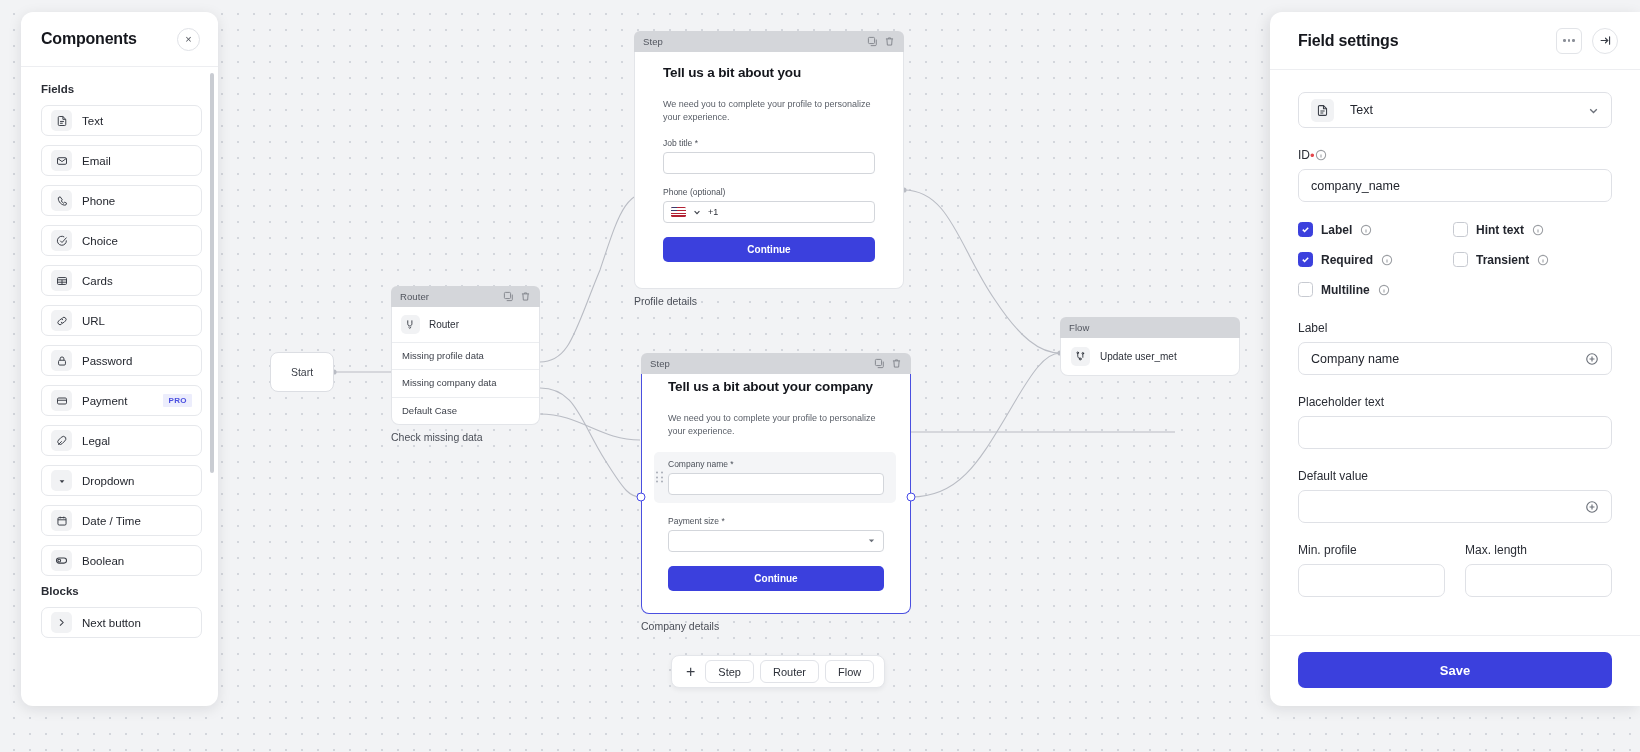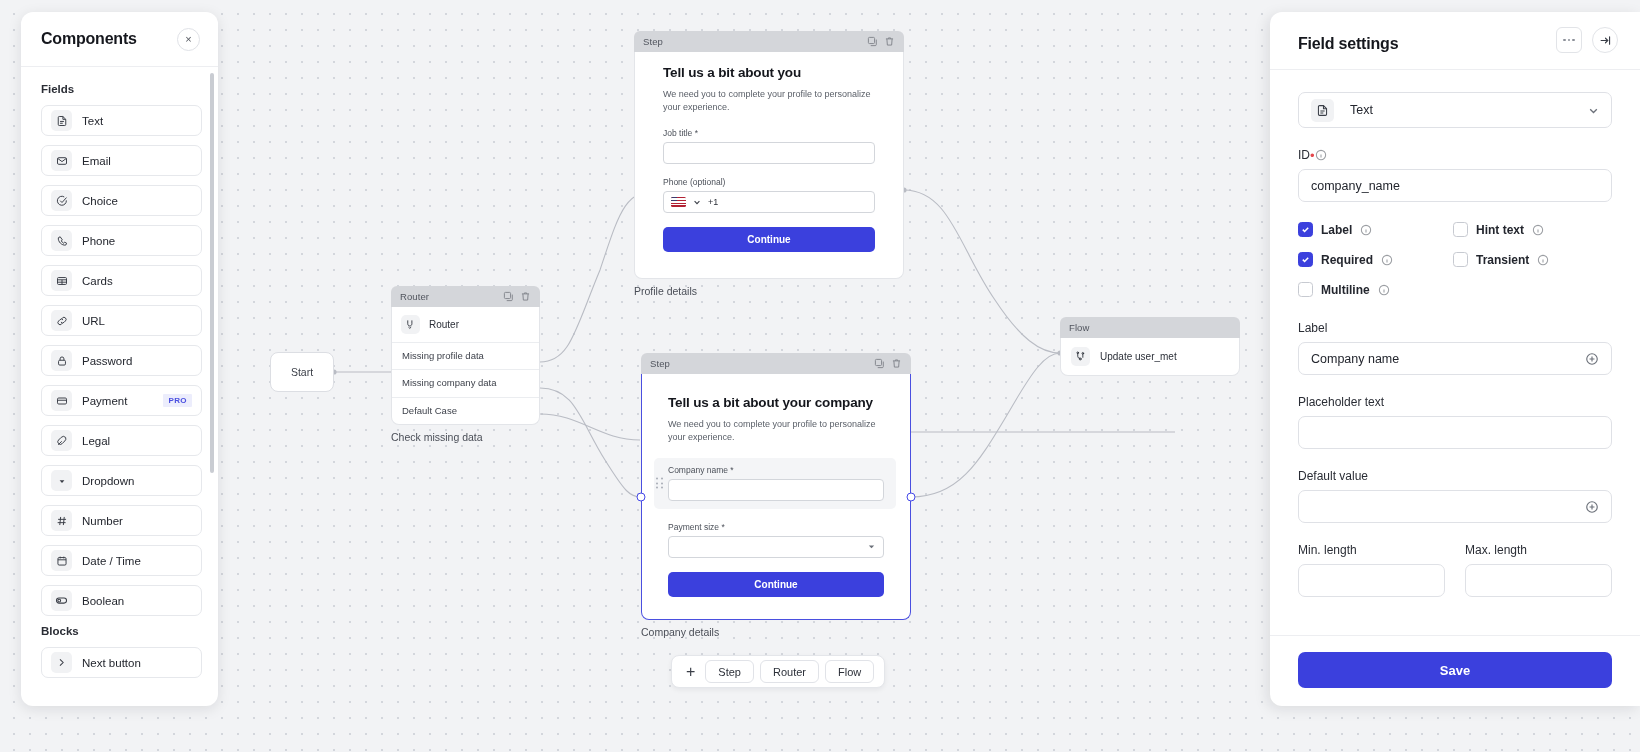--- a/index.html
+++ b/index.html
@@ -62,27 +62,27 @@
   .router-case {
     font-size: 9.5px; color: #3e424b; padding: 8px 10px;
     border-top: 1px solid #ebedf0; line-height: 1.1;
   }
 
   
   #node-step1 { left: 634px; top: 31px; width: 270px; }
   #node-step1 .node-body { padding: 12px 28px 26px; border-radius: 0 0 8px 8px; }
   #node-step2 { left: 641px; top: 353px; width: 270px; }
   #node-step2 .node-body {
-    padding: 20px 26px 22px; border-radius: 0 0 8px 8px;
+    padding: 4px 26px 22px; border-radius: 0 0 8px 8px;
     border: 1.6px solid #4a4fe0; border-top: none;
   }
   #node-step2 .node-header { background: #d4d6da; }
 
   .form-title { font-size: 13.5px; font-weight: 700; color: #14161c; line-height: 1.32; letter-spacing: -.15px; }
-  .form-sub { font-size: 9px; color: #5b6069; line-height: 1.5; margin-top: 6px; }
+  .form-sub { font-size: 9px; color: #5b6069; line-height: 1.5; margin-top: 16px; }
   .fld { margin-top: 13px; }
   .fld-label { font-size: 8.5px; color: #4b5059; margin-bottom: 4px; display: block; }
   .fld-input {
     height: 22px; border: 1px solid #d3d6db; border-radius: 4px; background: #fff;
     display: flex; align-items: center; padding: 0 7px; font-size: 9px; color: #2c3039;
   }
   .fld-input.sel { justify-content: space-between; }
   .flag {
     width: 15px; height: 10px; border-radius: 1.5px; overflow: hidden;
     display: inline-block; position: relative; background: #b22234; flex: 0 0 auto;
@@ -159,22 +159,22 @@
   .cp-sbar { position: absolute; right: 4px; top: 6px; width: 4px; height: 400px; border-radius: 2px; background: #c9ccd2; }
 
   
   #field-settings {
     position: absolute; right: 0px; top: 12px; width: 370px; height: 694px;
     background: #fff; border-radius: 12px 0 0 12px;
     box-shadow: -3px 3px 14px rgba(20,22,28,.10);
     display: flex; flex-direction: column; overflow: hidden;
   }
   .fs-header {
-    height: 58px; display: flex; align-items: flex-end; justify-content: space-between;
-    padding: 0 22px 16px 28px; border-bottom: 1px solid #edeef1; flex: 0 0 auto;
+    height: 58px; display: flex; align-items: center; justify-content: space-between;
+    padding: 0 22px 0 28px; border-bottom: 1px solid #edeef1; flex: 0 0 auto;
   }
   .fs-title { font-size: 16px; font-weight: 700; color: #15171d; letter-spacing: -.2px; }
   .fs-hdr-actions { display: flex; align-items: center; gap: 10px; }
   .fs-btn-sq {
     width: 26px; height: 26px; border: 1px solid #e2e4e8; border-radius: 6px; background: #fff;
     display: flex; align-items: center; justify-content: center; gap: 2px;
   }
   .fs-btn-sq i { width: 2.4px; height: 2.4px; border-radius: 50%; background: #8b8f98; display: block; }
   .fs-btn-circ {
     width: 26px; height: 26px; border: 1px solid #e2e4e8; border-radius: 50%; background: #fff;
@@ -421,37 +421,37 @@
             <svg width="12" height="12" viewBox="0 0 16 16" fill="none" stroke="#3a3e47" stroke-width="1.3">
               <rect x="2" y="3.6" width="12" height="8.8" rx="1.6"></rect>
               <path d="M2.6 4.8 8 8.8l5.4-4"></path>
             </svg>
           </span>
         <span class="nm">Email</span>
       </div>
       <div class="cp-item">
         <span class="ico">
             <svg width="12" height="12" viewBox="0 0 16 16" fill="none" stroke="#3a3e47" stroke-width="1.3">
+              <path d="M5.6 2.4 3.2 3.6c-.7 2.4 1 5.6 2.6 7.2s4.8 3.3 7.2 2.6l1.2-2.4-2.6-1.4-1.5 1.3c-1-.4-2.6-2-3-3l1.3-1.5z"></path>
+            </svg>
+          </span>
+        <span class="nm">Phone</span>
+      </div>
+      <div class="cp-item">
+        <span class="ico">
+            <svg width="12" height="12" viewBox="0 0 16 16" fill="none" stroke="#3a3e47" stroke-width="1.3">
               <path d="M13.8 7.2A6 6 0 1 1 11 2.6"></path>
               <path d="M5.6 7.6 8 10l6-6.6"></path>
             </svg>
           </span>
         <span class="nm">Choice</span>
       </div>
       <div class="cp-item">
         <span class="ico">
             <svg width="12" height="12" viewBox="0 0 16 16" fill="none" stroke="#3a3e47" stroke-width="1.3">
-              <path d="M5.6 2.4 3.2 3.6c-.7 2.4 1 5.6 2.6 7.2s4.8 3.3 7.2 2.6l1.2-2.4-2.6-1.4-1.5 1.3c-1-.4-2.6-2-3-3l1.3-1.5z"></path>
-            </svg>
-          </span>
-        <span class="nm">Phone</span>
-      </div>
-      <div class="cp-item">
-        <span class="ico">
-            <svg width="12" height="12" viewBox="0 0 16 16" fill="none" stroke="#3a3e47" stroke-width="1.3">
               <rect x="2" y="3.4" width="12" height="9.2" rx="1.4"></rect>
               <path d="M2 6.4h12M2 9.6h12M8 6.4v6.2"></path>
             </svg>
           </span>
         <span class="nm">Cards</span>
       </div>
       <div class="cp-item">
         <span class="ico">
             <svg width="12" height="12" viewBox="0 0 16 16" fill="none" stroke="#3a3e47" stroke-width="1.3">
               <path d="M6.6 9.4a2.8 2.8 0 0 0 4.2.3l1.8-1.8a2.8 2.8 0 0 0-4-4L7.6 5"></path>
@@ -488,28 +488,20 @@
           </span>
         <span class="nm">Legal</span>
       </div>
       <div class="cp-item">
         <span class="ico">
             <svg width="10" height="10" viewBox="0 0 10 10" fill="#3a3e47">
               <path d="M2.6 4.2h4.8L5 7z"></path>
             </svg>
           </span>
         <span class="nm">Dropdown</span>
-      </div>
-      <div class="cp-item">
-        <span class="ico">
-            <svg width="12" height="12" viewBox="0 0 16 16" fill="none" stroke="#3a3e47" stroke-width="1.3">
-              <path d="M6.2 2.6 5 13.4M11 2.6 9.8 13.4M2.8 5.8h10.6M2.2 10.2h10.6"></path>
-            </svg>
-          </span>
-        <span class="nm">Number</span>
       </div>
       <div class="cp-item">
         <span class="ico">
             <svg width="12" height="12" viewBox="0 0 16 16" fill="none" stroke="#3a3e47" stroke-width="1.3">
               <rect x="2.6" y="3.4" width="10.8" height="10" rx="1.6"></rect>
               <path d="M2.6 6.4h10.8M5.6 2.2v2.4M10.4 2.2v2.4"></path>
             </svg>
           </span>
         <span class="nm">Date / Time</span>
       </div>
@@ -646,21 +638,21 @@
       <div class="f-input">
         <span></span>
         <svg width="14" height="14" viewBox="0 0 16 16" fill="none" stroke="#6b7079" stroke-width="1.3">
             <circle cx="8" cy="8" r="6"></circle>
             <path d="M8 5.2v5.6M5.2 8h5.6"></path>
           </svg>
       </div>
 
       <div class="two-col">
         <div>
-          <div class="f-label">Min. length</div>
+          <div class="f-label">Min. profile</div>
           <div class="f-input"></div>
         </div>
         <div>
           <div class="f-label">Max. length</div>
           <div class="f-input"></div>
         </div>
       </div>
     </div>
 
     <div class="fs-footer">

